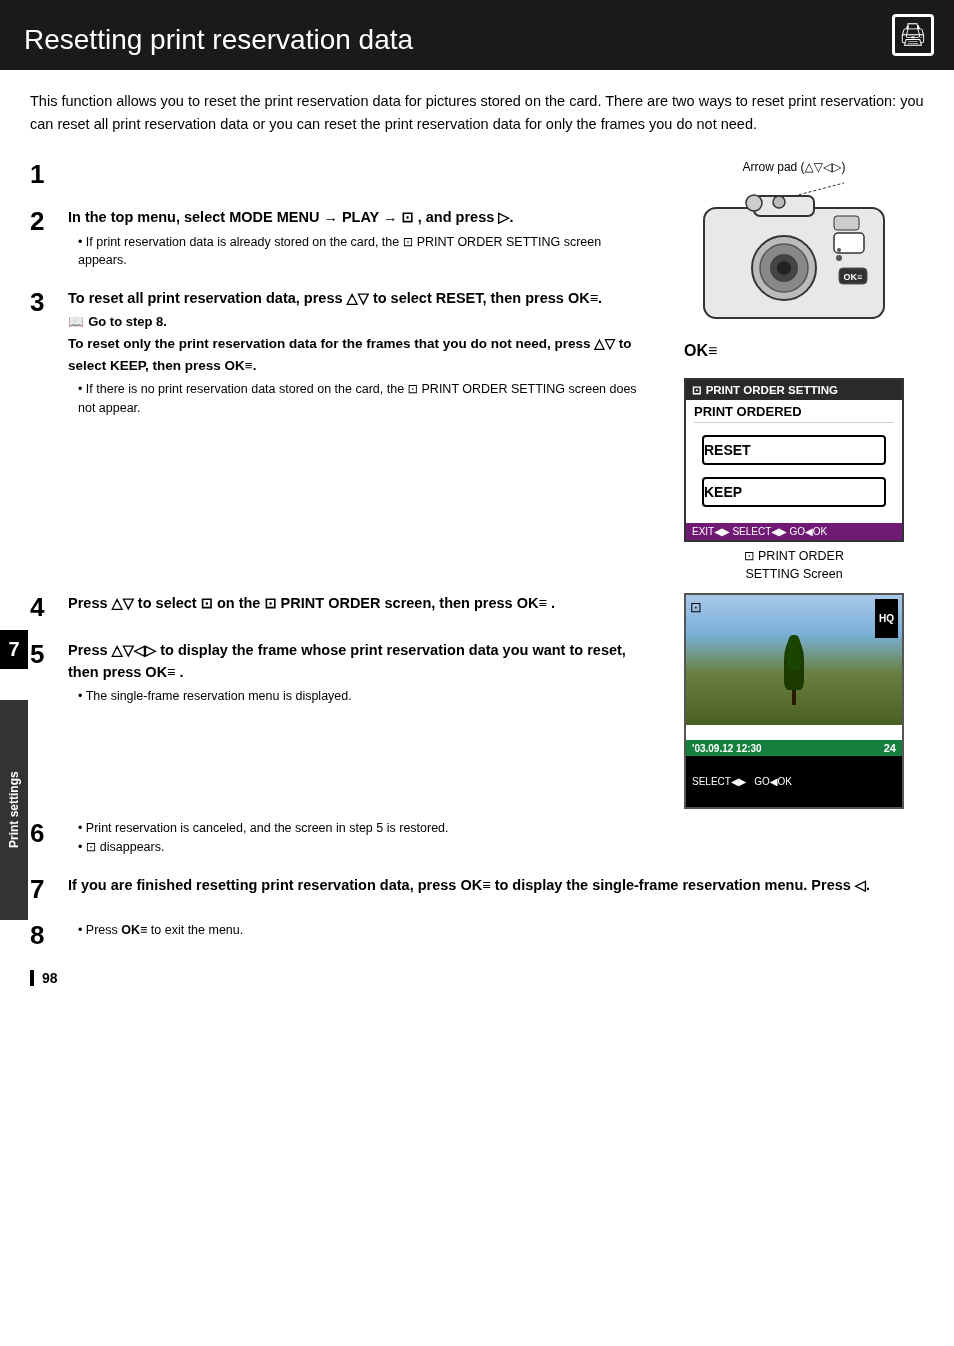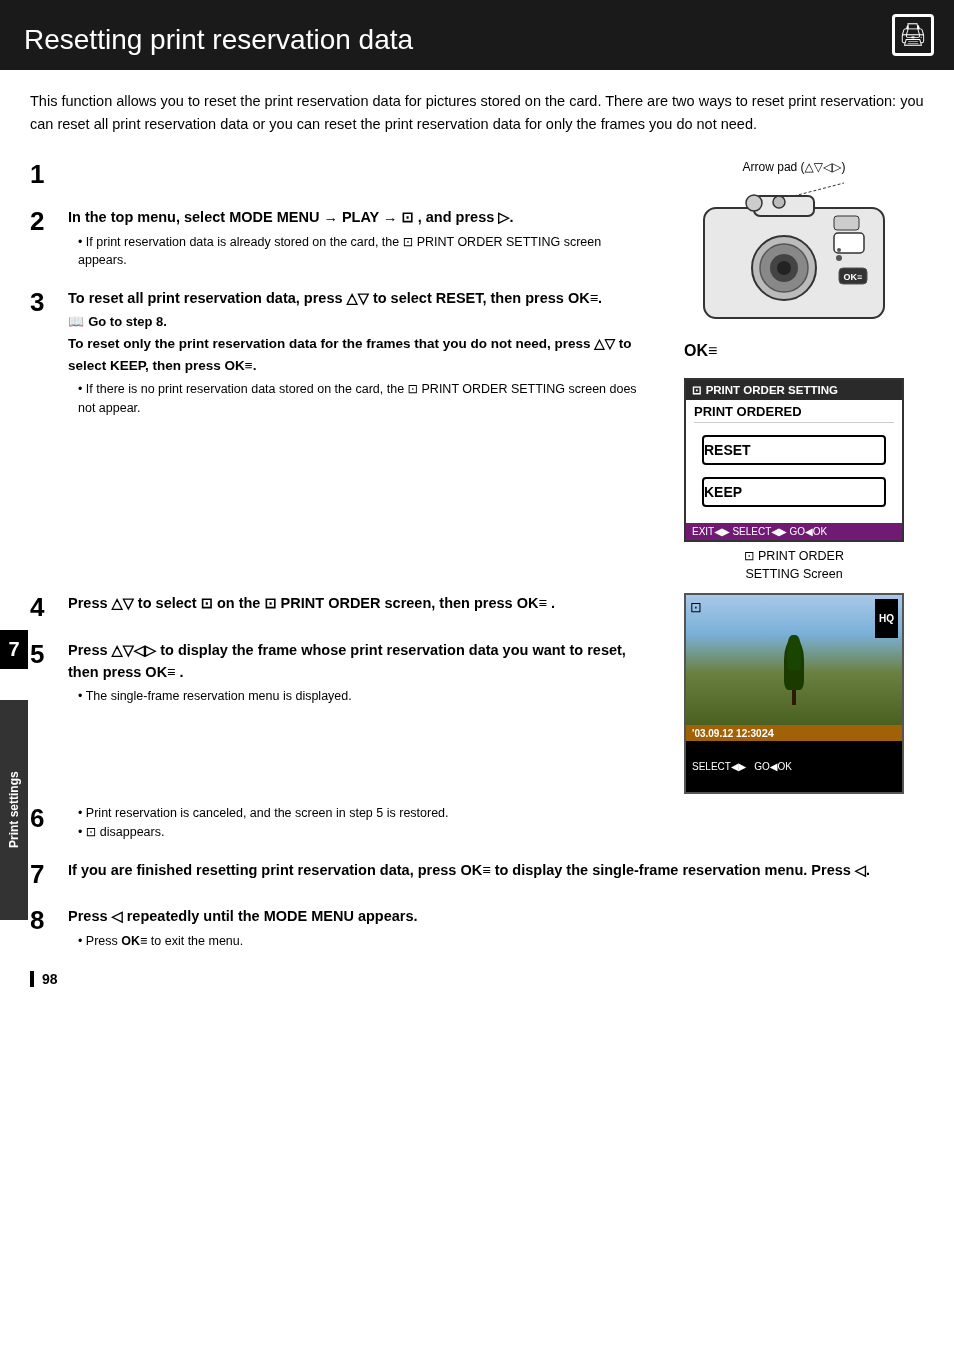--- a/index.html
+++ b/index.html
@@ -217,24 +217,26 @@
       font-weight: bold;
       padding: 14px 4px;
     }
     .photo-print-icon {
       position: absolute;
       top: 4px;
       left: 4px;
       font-size: 14px;
     }
     .photo-footer-bar {
-      background: #a16207;
-      display: flex;
+      background: #15803d;
+      display: flex;
+      justify-content: space-between;
       align-items: center;
       padding: 2px 6px;
+      margin-top: 15px;
     }
     .photo-timestamp {
       color: #fff;
       font-size: 10px;
       font-weight: bold;
     }
     .photo-count {
       color: #fff;
       font-size: 11px;
       font-weight: bold;
@@ -485,23 +487,20 @@
       <div class="step-content">
         <div class="step-title">
           <strong>If you are finished resetting print reservation data, press  OK≡  to display the single-frame reservation menu. Press ◁.</strong>
         </div>
       </div>
     </div>
 
     <div class="step">
       <div class="step-number">8</div>
       <div class="step-content">
-        <div class="step-title">
-          <strong>Press ◁ repeatedly until the MODE MENU appears.</strong>
-        </div>
         <div class="step-note">
           Press  <strong>OK≡</strong>  to exit the menu.
         </div>
       </div>
     </div>
 
   </div>
 
   <div class="page-number">98</div>
 

